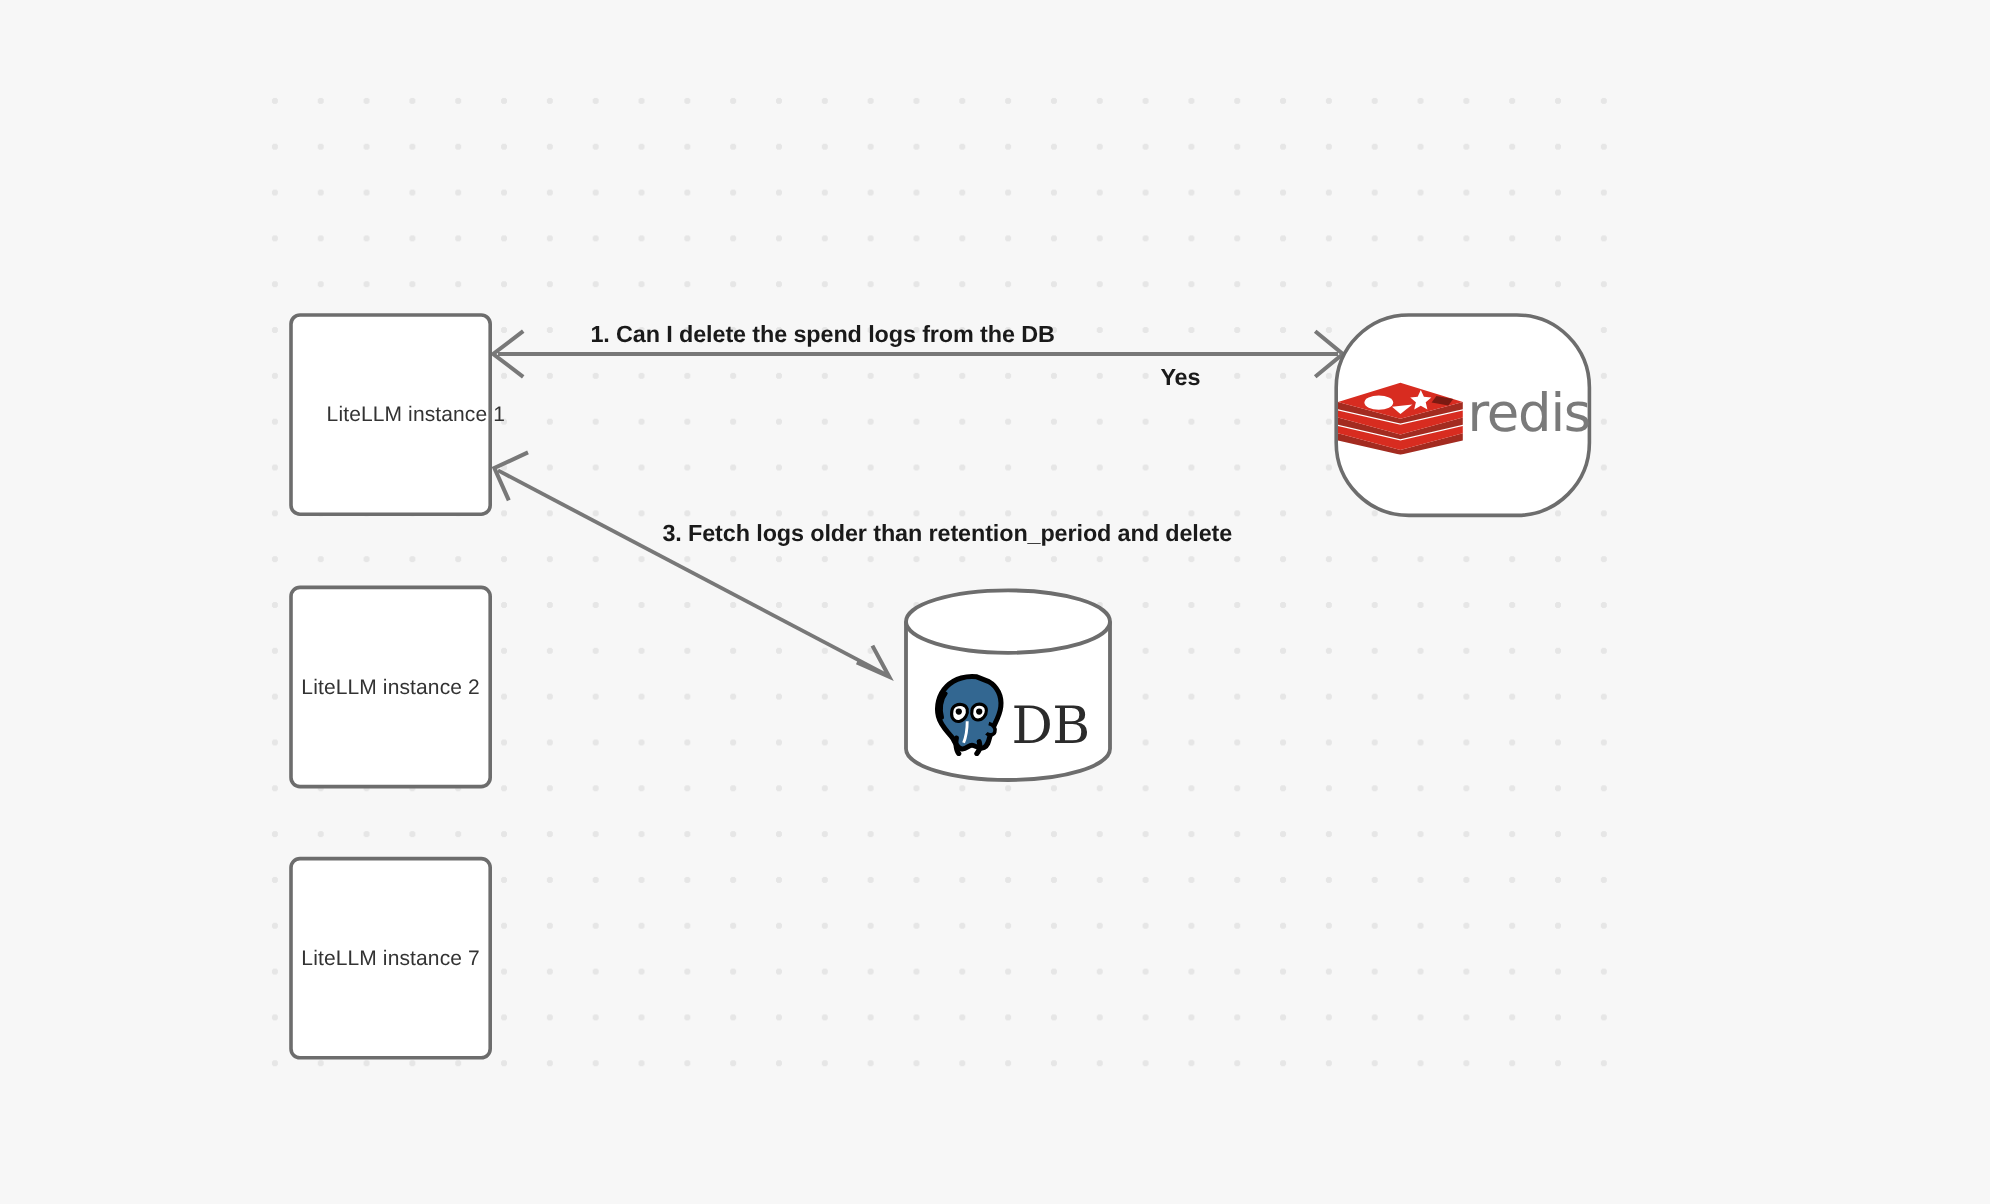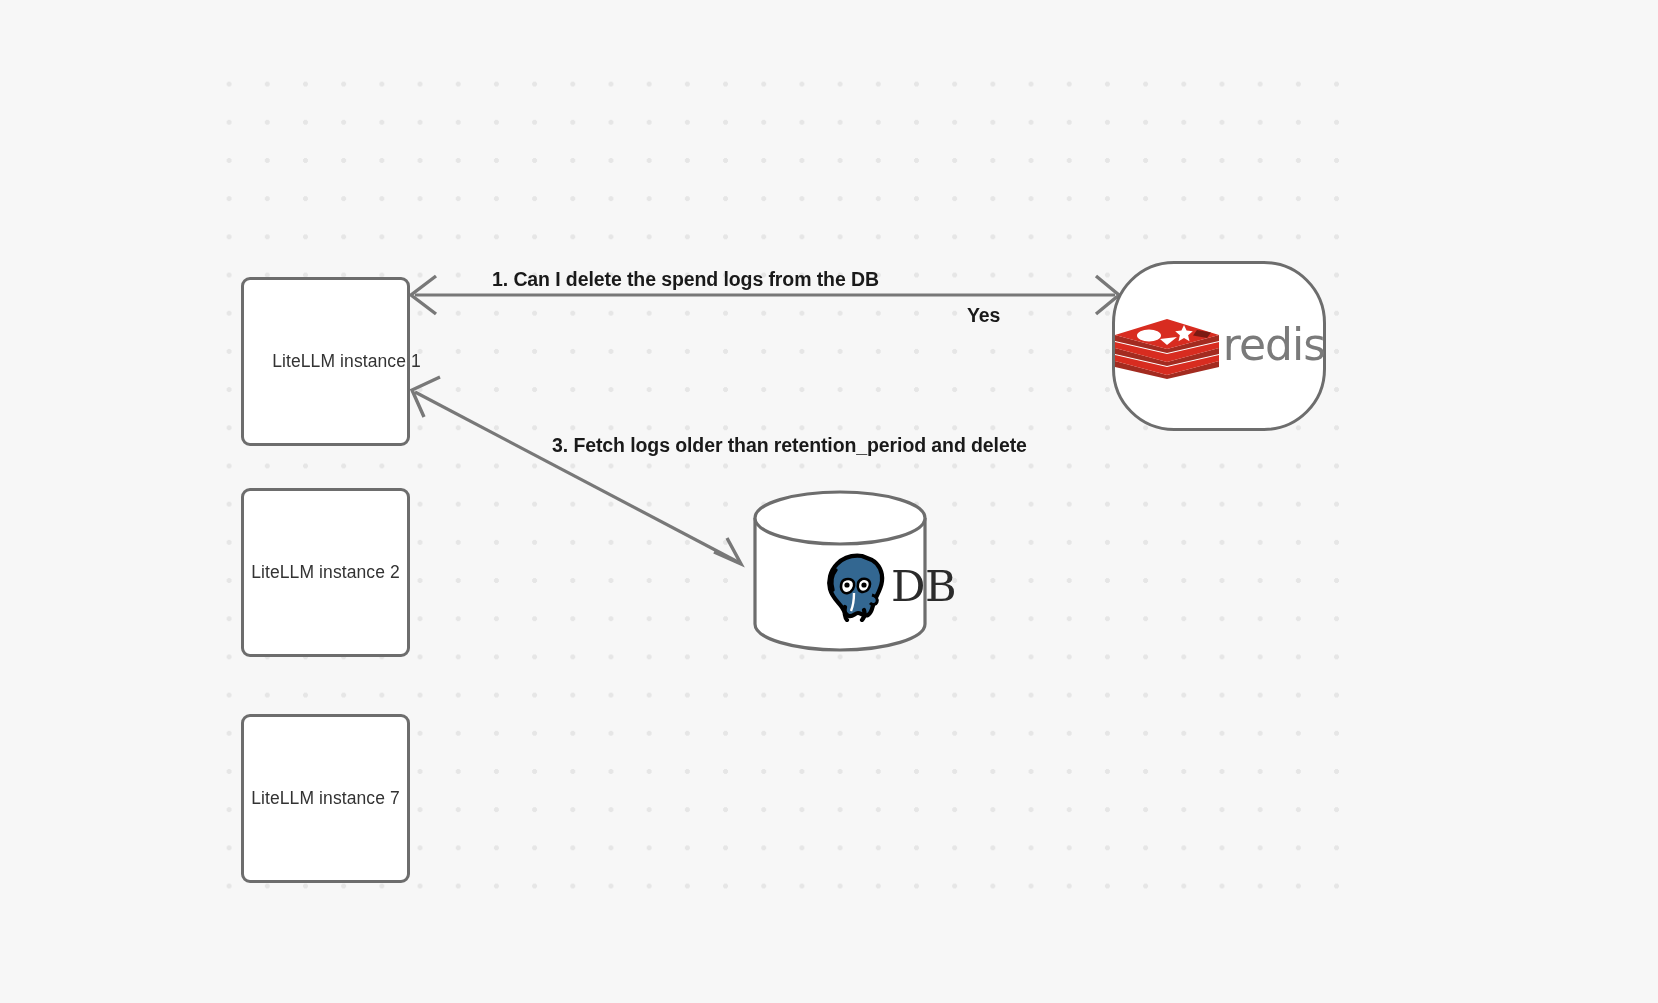--- a/index.html
+++ b/index.html
@@ -54,21 +54,21 @@
     display: flex;
     align-items: center;
     justify-content: center;
   }
   .litellm-label {
     font-size: 17.5px;
     color: #333333;
     letter-spacing: 0.1px;
     white-space: nowrap;
   }
-  #node-litellm-1 { left: 241px; top: 277px; padding-left: 42px; }
+  #node-litellm-1 { left: 241px; top: 261px; padding-left: 42px; }
   #node-litellm-2 { left: 241px; top: 488px; text-align: right; }
   #node-litellm-3 { left: 241px; top: 714px; }
 
   
   #node-redis {
     left: 1112px;
     top: 261px;
     width: 214px;
     height: 170px;
     border: 3px solid #6d6d6d;
@@ -114,24 +114,23 @@
     width: 174px;
     height: 162px;
   }
   .db-content {
     position: absolute;
     left: 0;
     top: 52px;
     width: 174px;
     height: 88px;
     display: flex;
-    align-items: center;
+    align-items: flex-end;
     justify-content: center;
     gap: 1px;
-    margin-left: 48px;
   }
   .pg-logo-wrap {
     width: 70px;
     height: 72px;
     display: block;
   }
   .db-text {
     font-size: 43px;
     font-weight: 400;
     color: #2b2b2b;

